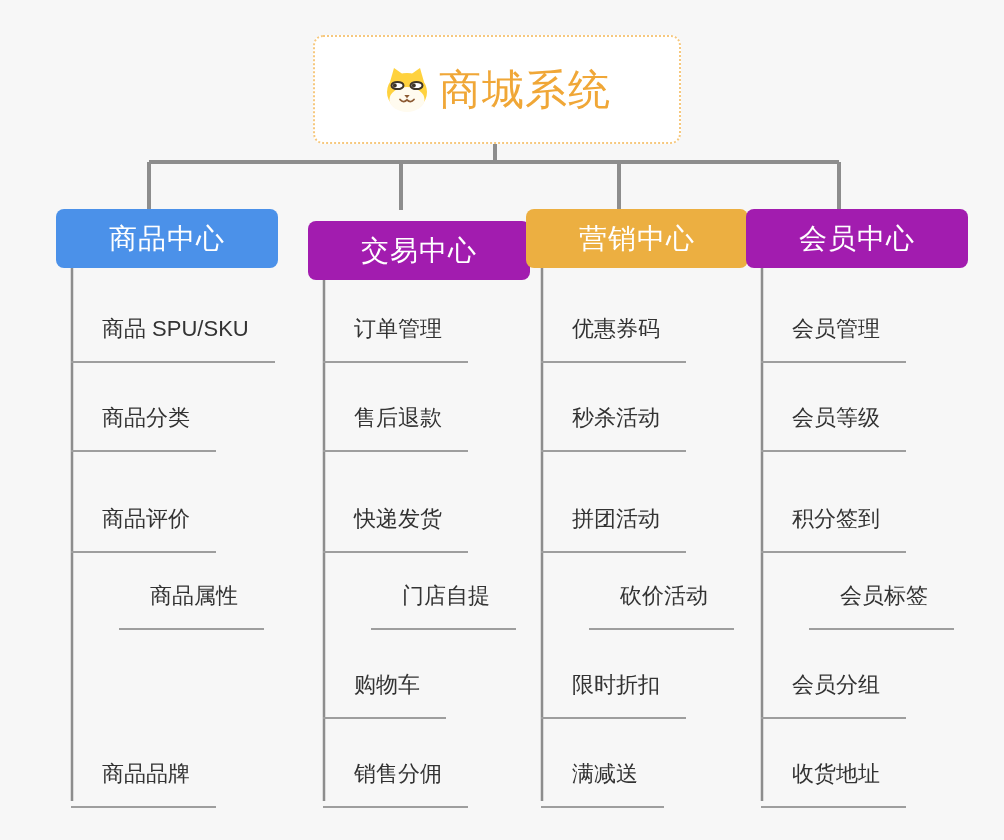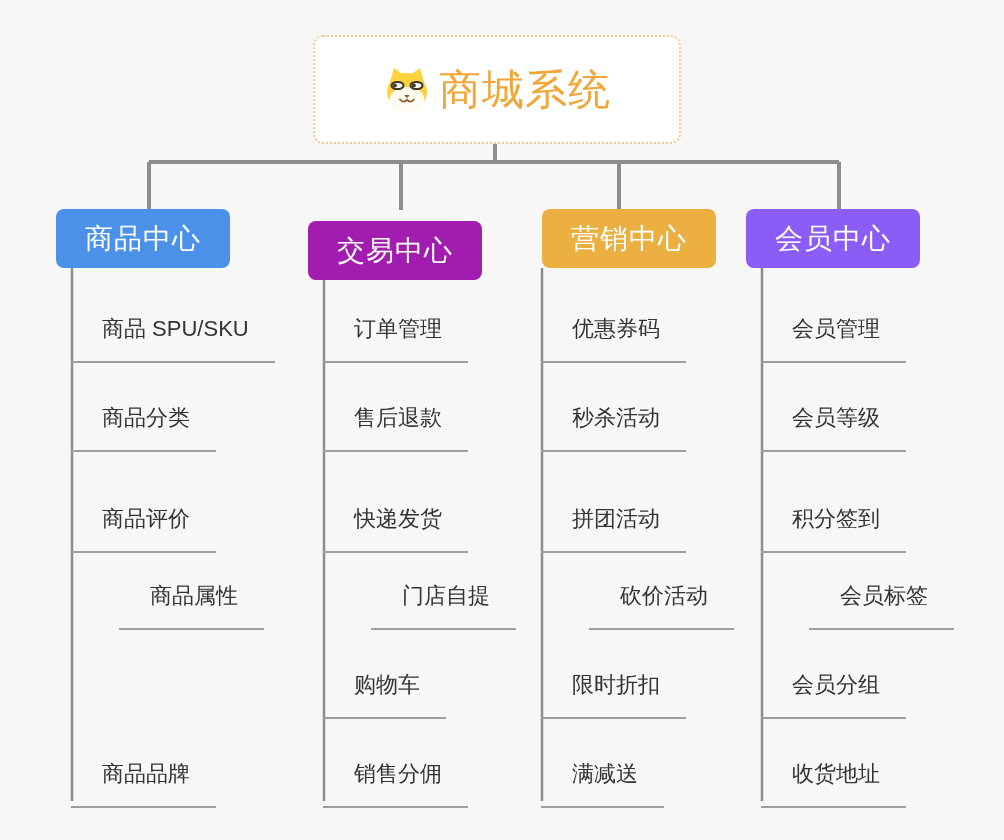--- a/index.html
+++ b/index.html
@@ -55,34 +55,34 @@
     line-height:1;
     color:var(--root-title);
     letter-spacing:1px;
     white-space:nowrap;
   }
   .dog-icon{width:48px;height:48px;flex:0 0 auto;}
   
   .node{
     position:absolute;
     top:209px;
-    width:174px;height:59px;
+    width:222px;height:59px;
     border-radius:8px;
     display:flex;
     align-items:center;
     justify-content:center;
     color:var(--node-text);
     font-size:28px;
     letter-spacing:1px;
     white-space:nowrap;
     cursor:default;
   }
   .n1{left:56px;}
   .n2{left:308px;}
-  .n3{left:542px;}
+  .n3{left:526px;}
   .n4{left:746px;}
   
   .leaf{
     position:absolute;
     padding:0 26px 16px 31px;
     border-bottom:2px solid var(--leaf-underline);
     font-size:22px;
     line-height:32px;
     color:var(--leaf-text);
     white-space:nowrap;
@@ -132,21 +132,21 @@
       <circle cx="30.8" cy="19.5" r="2" fill="#3F3528"></circle>
       <path d="M21.3,29 L26.7,29 L24,32.2 Z" fill="#8C5A33"></path>
       <path d="M17,33.5 Q20.5,37.5 24,33.8 Q27.5,37.5 31,33.5" stroke="#8C5A33" stroke-width="1.8" fill="none" stroke-linecap="round"></path>
     </svg>
     <div class="root-title">商城系统</div>
   </div>
 
   <div class="node n1" style="background-color: rgb(75, 145, 233);">商品中心</div>
   <div class="node n2" style="background-color: #a21caf; margin-top: 12px;">交易中心</div>
   <div class="node n3" style="background-color: rgb(236, 175, 65);">营销中心</div>
-  <div class="node n4" style="background-color: #8b5cf6;">会员中心</div>
+  <div class="node n4" style="background-color: #a21caf;">会员中心</div>
 
   <div class="leaf c1 r1">商品 SPU/SKU</div>
   <div class="leaf c1 r2">商品分类</div>
   <div class="leaf c1 r3">商品评价</div>
   <div class="leaf c1 r4">商品属性</div>
   <div class="leaf c1 r6">商品品牌</div>
 
   <div class="leaf c2 r1">订单管理</div>
   <div class="leaf c2 r2">售后退款</div>
   <div class="leaf c2 r3">快递发货</div>

